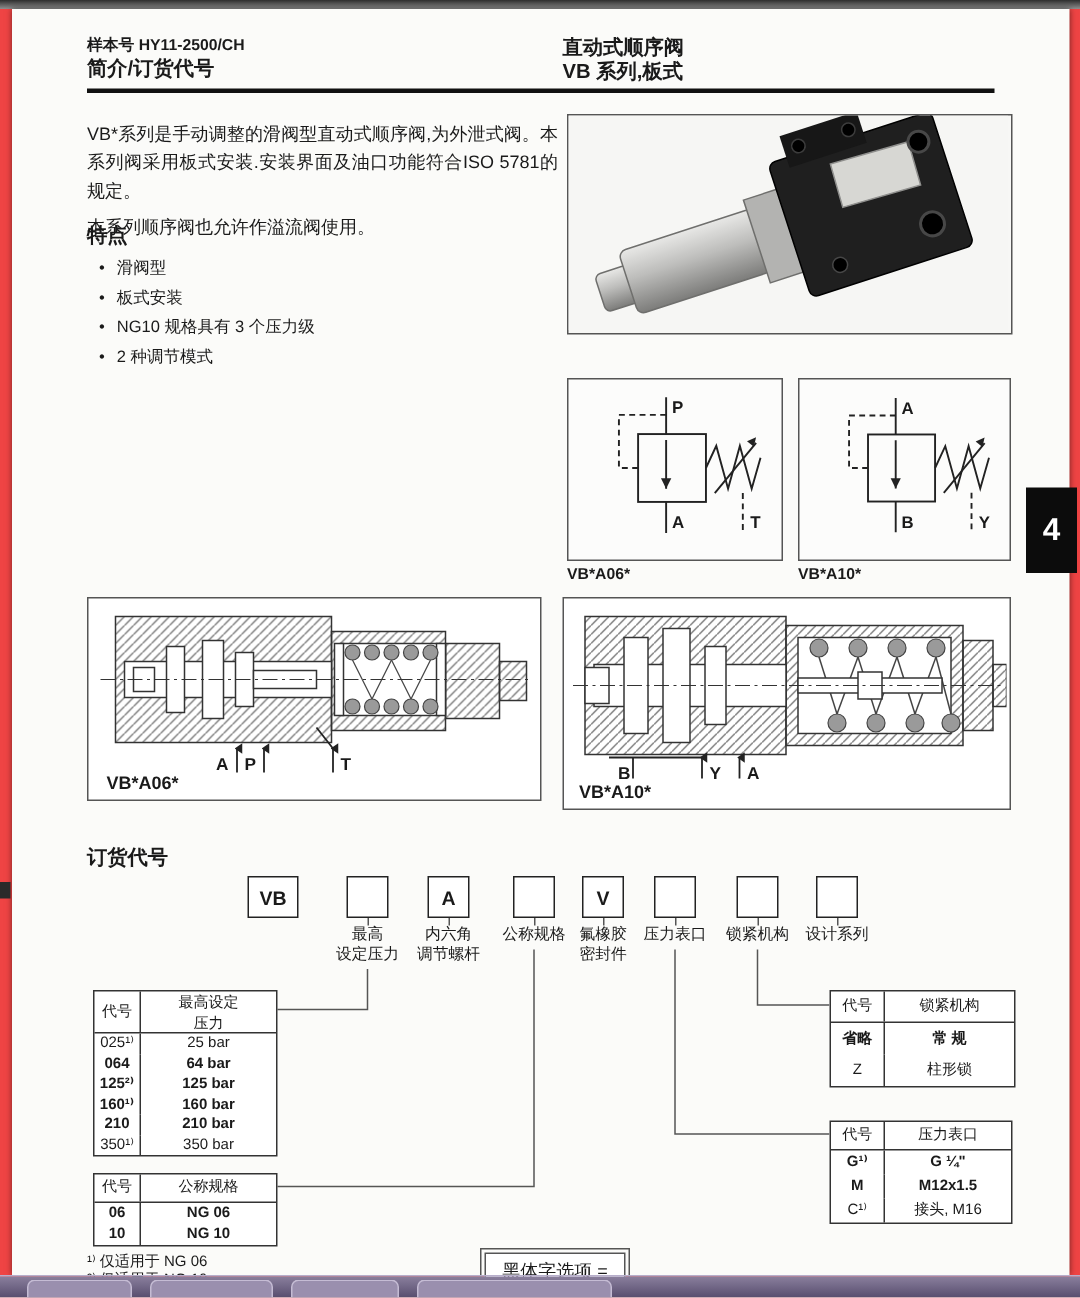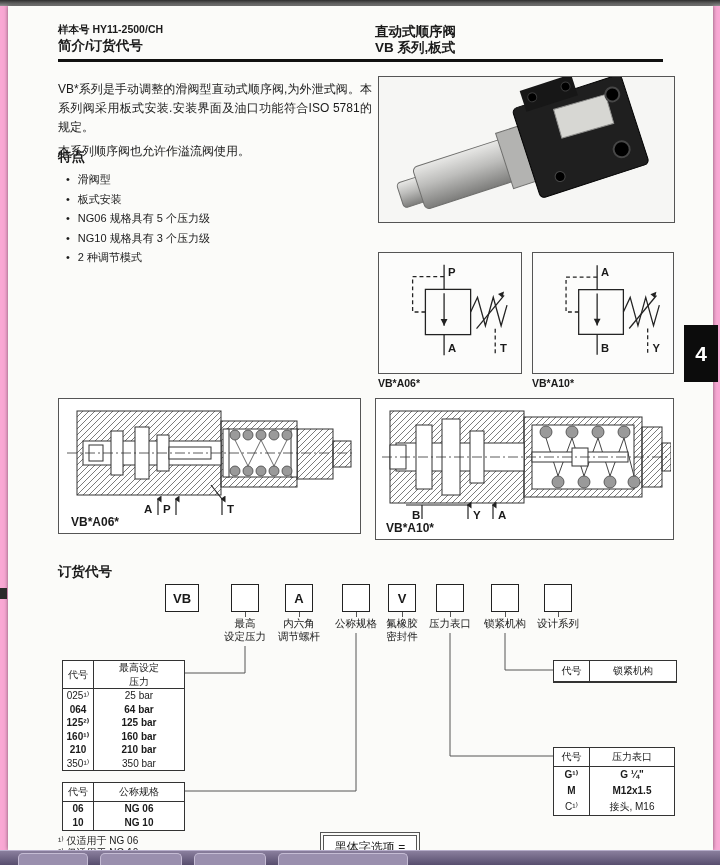--- a/index.html
+++ b/index.html
@@ -1,16 +1,16 @@
 <!DOCTYPE html>
 <html><head>
 <meta charset="utf-8">
 <style>
   html,body{margin:0;padding:0;}
-  .screen{position:relative;width:720px;height:865px;background:#f9a8d4;overflow:hidden;
+  .screen{position:relative;width:720px;height:865px;background:#ef4444;overflow:hidden;
           font-family:"Liberation Sans","DejaVu Sans",sans-serif;color:#1a1a1a;}
   .top-edge{position:absolute;left:0;top:0;width:720px;height:6px;background:linear-gradient(#2e2e2e,#8f8f8f);}
   .paper{position:absolute;left:8px;top:6px;width:705px;height:844px;background:#fbfbf9;box-shadow:0 0 4px rgba(0,0,0,.5);}
   .edge-mark{position:absolute;left:0;top:588px;width:7px;height:11px;background:#2a2a2a;}
 
   
   .doc-number{position:absolute;left:58px;top:23px;font-size:10.5px;font-weight:bold;}
   .page-subtitle{position:absolute;left:58px;top:37px;font-size:13.5px;font-weight:bold;}
   .product-title{position:absolute;left:375px;top:23px;font-size:13.5px;font-weight:bold;}
   .product-series{position:absolute;left:375px;top:39px;font-size:13.5px;font-weight:bold;}
@@ -120,21 +120,20 @@
   <div class="intro">
     <p>VB*系列是手动调整的滑阀型直动式顺序阀,为外泄式阀。本系列阀采用板式安装.安装界面及油口功能符合ISO 5781的规定。</p>
     <p>本系列顺序阀也允许作溢流阀使用。</p>
   </div>
 
   <div class="features-title">特点</div>
   <div class="features">
 
   <div class="feat">滑阀型</div>
       <div class="feat">板式安装</div>
-      <div class="feat">NG06 规格具有 5 个压力级</div>
       <div class="feat">NG10 规格具有 3 个压力级</div>
       <div class="feat">2 种调节模式</div>
     </div>
 
   <div class="frame photo-frame">
     <svg width="293" height="143" viewBox="0 0 293 143">
       <defs>
         <linearGradient id="alu" x1="0" y1="0" x2="0" y2="1">
           <stop offset="0" stop-color="#e8e8e6"></stop>
             <stop offset="0.45" stop-color="#bdbdbb"></stop>
@@ -453,20 +452,32 @@
           <span class="c2">NG 10</span>
         </div>
       </div>
   </div>
 
   <div class="dtable t-lock">
     <div class="thead">
       <span class="c1">代号</span>
       <span class="c2">锁紧机构</span>
     </div>
+    <div>
+
+        <div class="trow bold-row">
+          <span class="c1">省略</span>
+          <span class="c2">常 规</span>
+        </div>
+
+        <div class="trow">
+          <span class="c1">Z</span>
+          <span class="c2">柱形锁</span>
+        </div>
+      </div>
   </div>
 
   <div class="dtable t-gauge">
     <div class="thead">
       <span class="c1">代号</span>
       <span class="c2">压力表口</span>
     </div>
     <div>
 
         <div class="trow bold-row">

